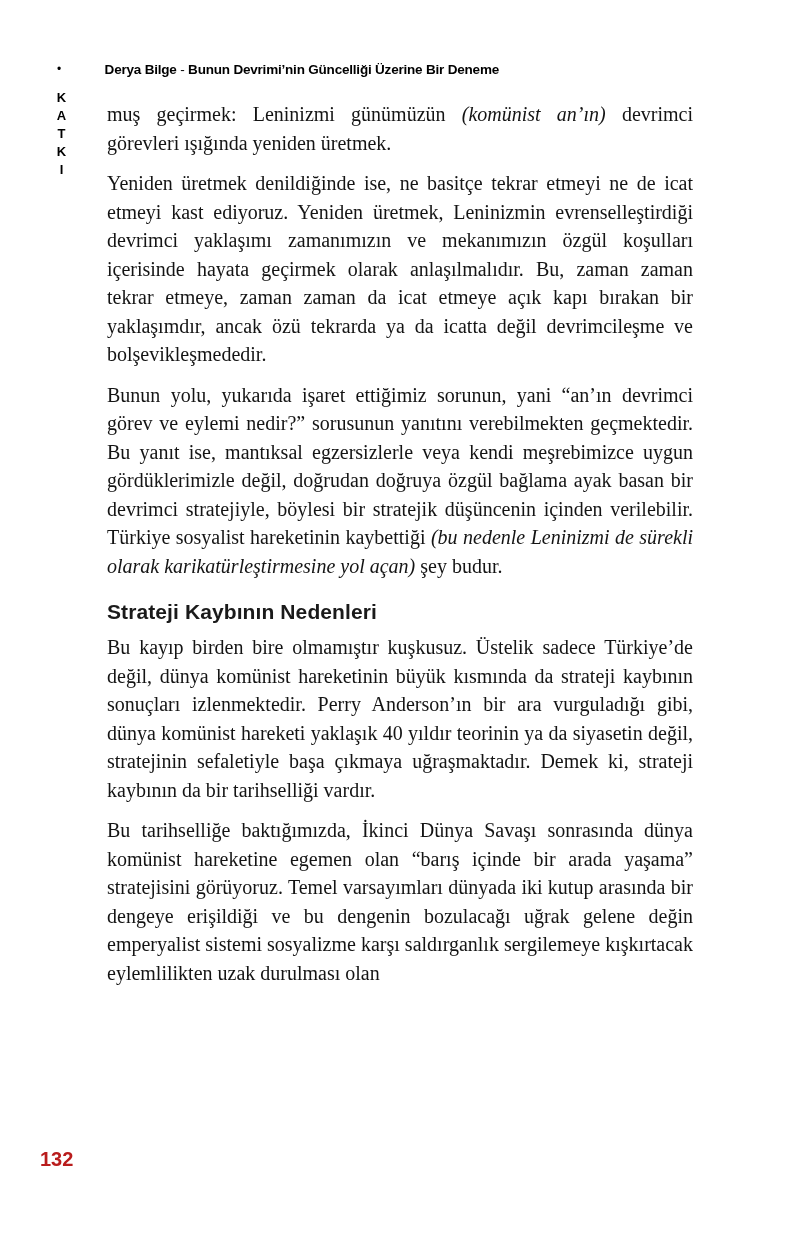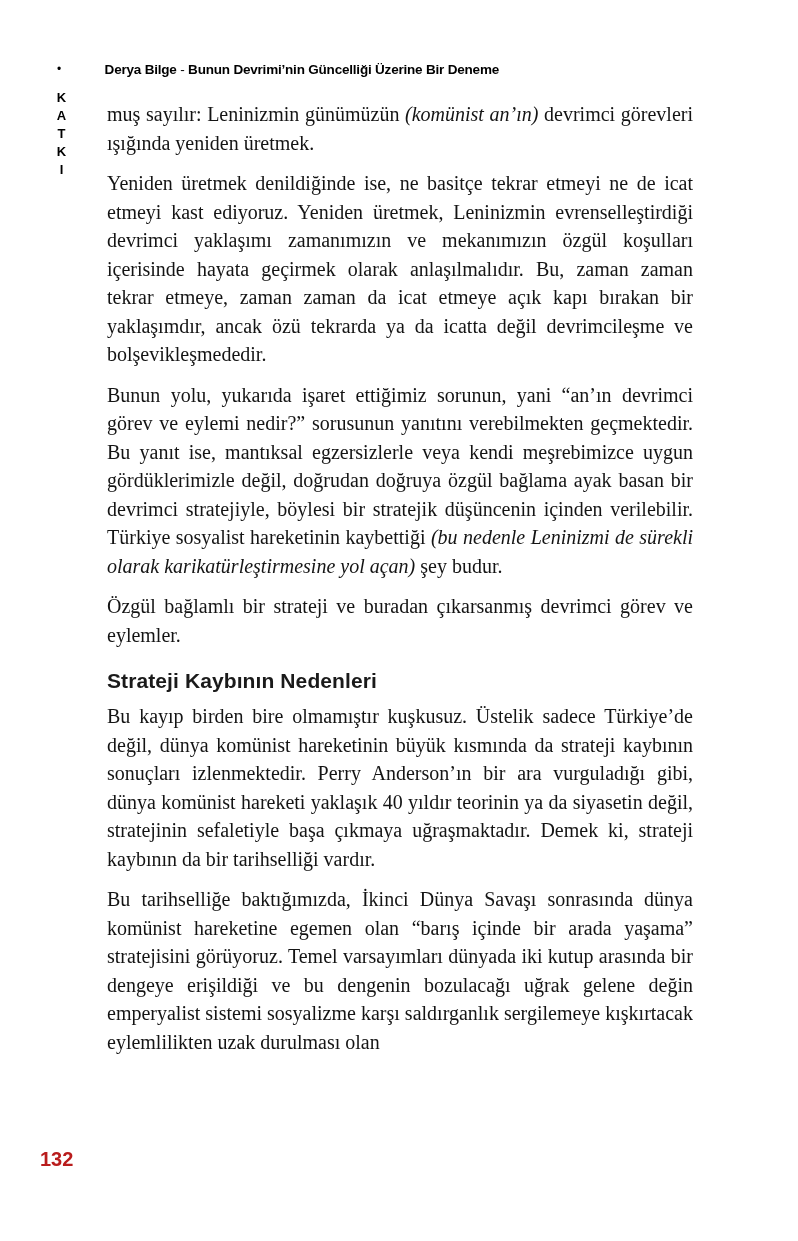--- a/index.html
+++ b/index.html
@@ -84,24 +84,23 @@
   <div class="running-header">
     <span class="bullet">•</span>
     <span class="author">Derya Bilge</span>
     <span class="sep"> - </span>
     <span class="title">Bunun Devrimi’nin Güncelliği Üzerine Bir Deneme</span>
   </div>
 
   <div class="spine-label">KATKI</div>
 
   <div class="page-content">
-      <p><span>muş sayılır: Leninizmin günümüzün </span><span class="italic">(komünist an’ın)</span><span> devrimci görevleri ışığında yeniden üretmek.</span></p>
+      <p><span>muş geçirmek: Leninizmi günümüzün </span><span class="italic">(komünist an’ın)</span><span> devrimci görevleri ışığında yeniden üretmek.</span></p>
       <p><span>Yeniden üretmek denildiğinde ise, ne basitçe tekrar etmeyi ne de icat etmeyi kast ediyoruz. Yeniden üretmek, Leninizmin evrenselleştirdiği devrimci yaklaşımı zamanımızın ve mekanımızın özgül koşulları içerisinde hayata geçirmek olarak anlaşılmalıdır. Bu, zaman zaman tekrar etmeye, zaman zaman da icat etmeye açık kapı bırakan bir yaklaşımdır, ancak özü tekrarda ya da icatta değil devrimcileşme ve bolşevikleşmededir.</span></p>
       <p><span>Bunun yolu, yukarıda işaret ettiğimiz sorunun, yani “an’ın devrimci görev ve eylemi nedir?” sorusunun yanıtını verebilmekten geçmektedir. Bu yanıt ise, mantıksal egzersizlerle veya kendi meşrebimizce uygun gördüklerimizle değil, doğrudan doğruya özgül bağlama ayak basan bir devrimci stratejiyle, böylesi bir stratejik düşüncenin içinden verilebilir. Türkiye sosyalist hareketinin kaybettiği </span><span class="italic">(bu nedenle Leninizmi de sürekli olarak karikatürleştirmesine yol açan)</span><span> şey budur.</span></p>
-      <p><span>Özgül bağlamlı bir strateji ve buradan çıkarsanmış devrimci görev ve eylemler.</span></p>
       <h2>Strateji Kaybının Nedenleri</h2>
       <p><span>Bu kayıp birden bire olmamıştır kuşkusuz. Üstelik sadece Türkiye’de değil, dünya komünist hareketinin büyük kısmında da strateji kaybının sonuçları izlenmektedir. Perry Anderson’ın bir ara vurguladığı gibi, dünya komünist hareketi yaklaşık 40 yıldır teorinin ya da siyasetin değil, stratejinin sefaletiyle başa çıkmaya uğraşmaktadır. Demek ki, strateji kaybının da bir tarihselliği vardır.</span></p>
       <p><span>Bu tarihselliğe baktığımızda, İkinci Dünya Savaşı sonrasında dünya komünist hareketine egemen olan “barış içinde bir arada yaşama” stratejisini görüyoruz. Temel varsayımları dünyada iki kutup arasında bir dengeye erişildiği ve bu dengenin bozulacağı uğrak gelene değin emperyalist sistemi sosyalizme karşı saldırganlık sergilemeye kışkırtacak eylemlilikten uzak durulması olan</span></p>
     </div>
 
   <div class="page-number">132</div>
 
 </div>
 
 </body></html>

